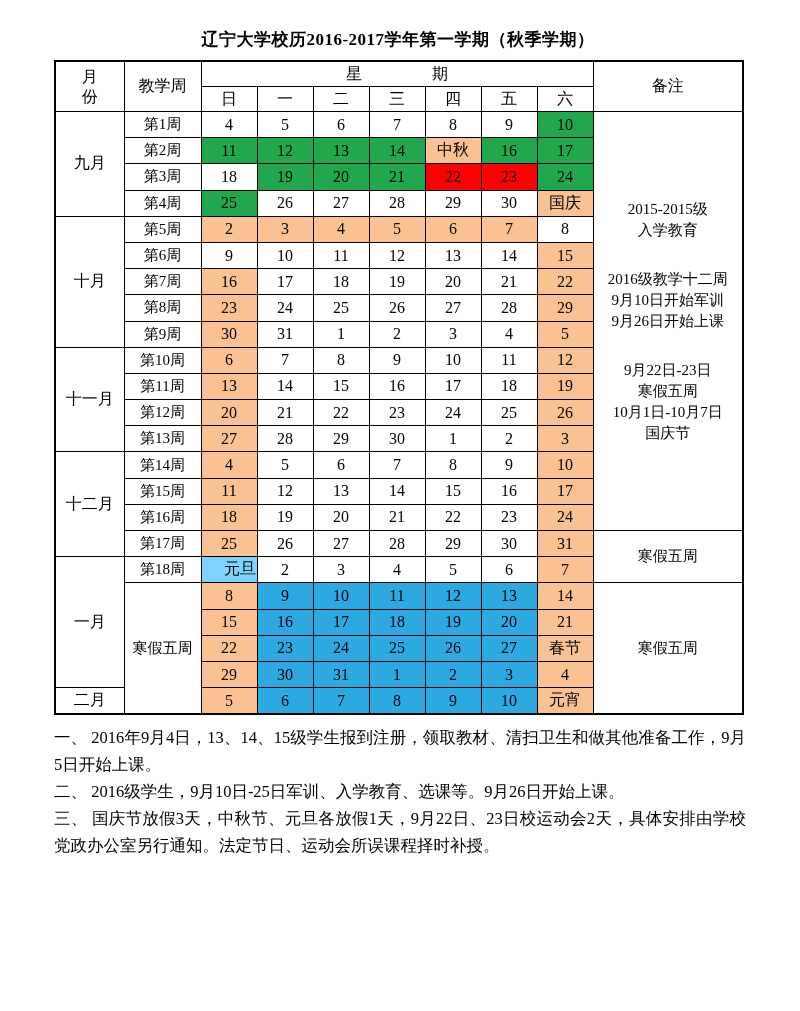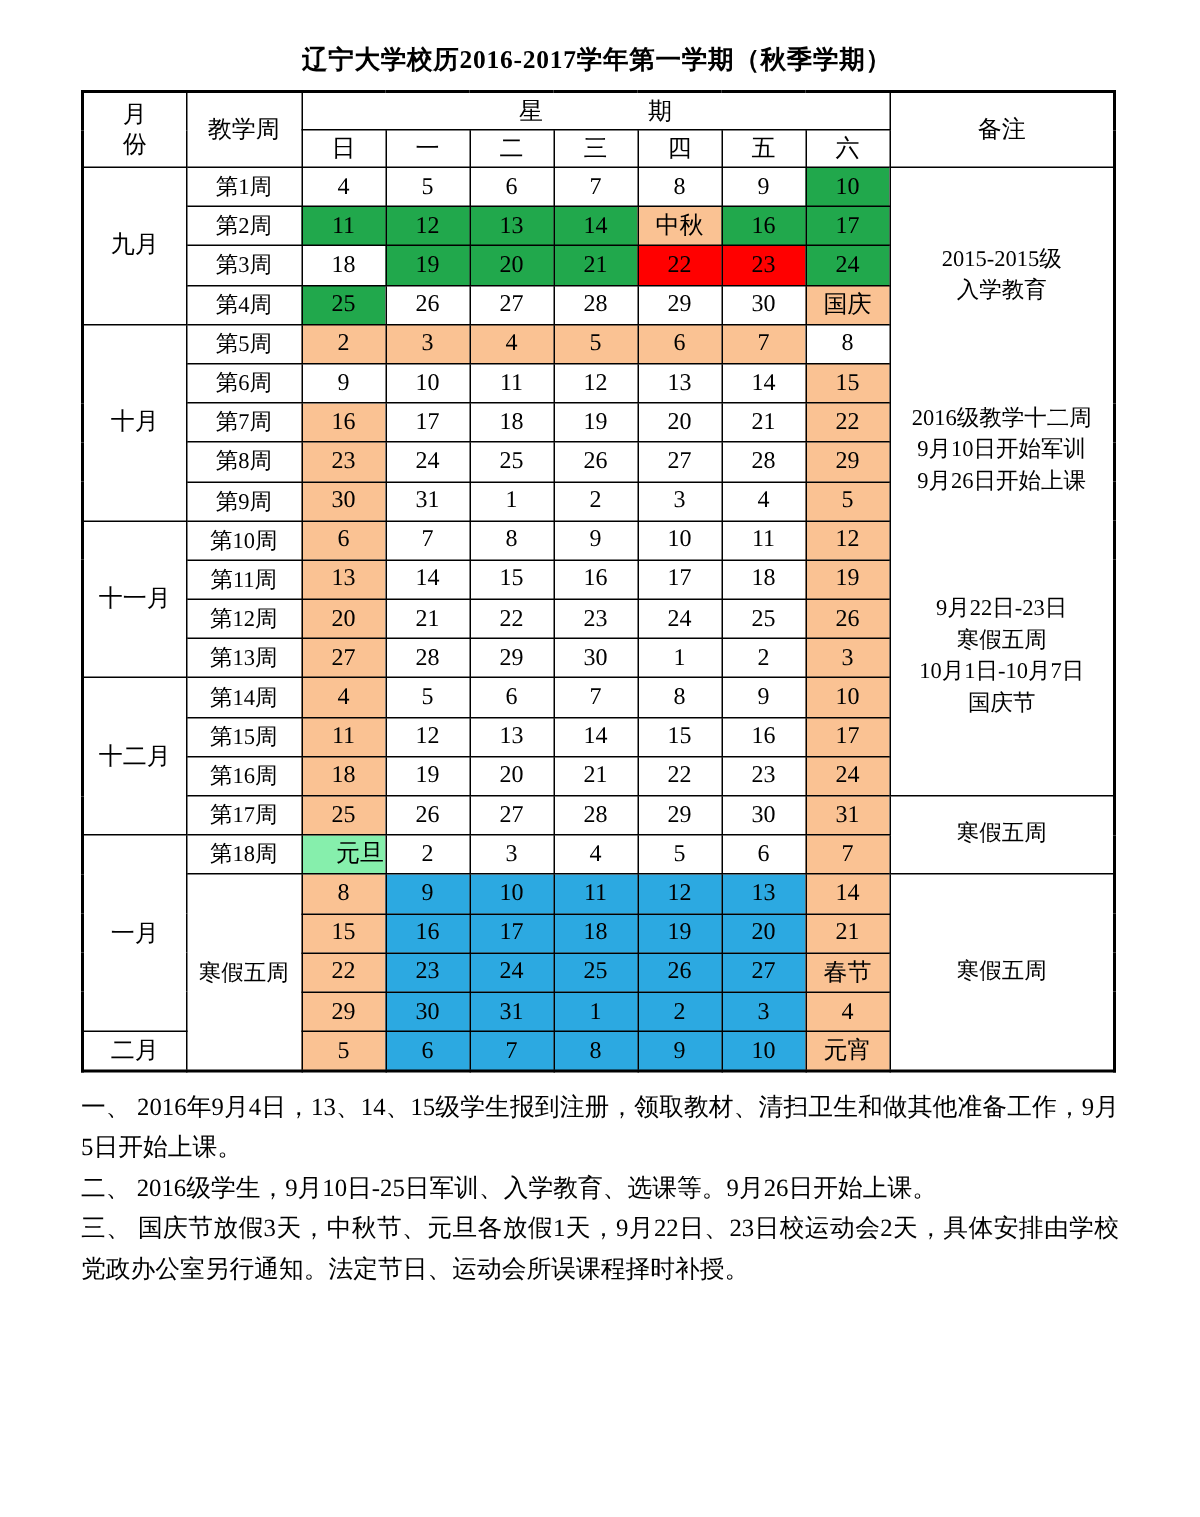--- a/index.html
+++ b/index.html
@@ -22,21 +22,21 @@
     padding:0;font-weight:normal;color:#000;
   }
   .cal thead th{height:24px;font-size:16px;}
   .hdr-month div{line-height:1.25;font-size:16px;}
   .week-group-inner{display:flex;justify-content:center;gap:70px;}
   tbody td{height:25.2px;}
   td.month-cell{font-size:16px;background:#fff;}
   td.week-cell{font-size:15px;background:#fff;}
   td.day-cell{font-size:16px;}
   td.remark-cell{font-size:15px;line-height:21px;background:#fff;}
-  .remark-cell .remark-block + .remark-block{margin-top:64px;}
+  .remark-cell .remark-block + .remark-block{margin-top:28px;}
   .notes{
     margin:9px 54px 0 54px;width:692px;
     font-size:16.5px;line-height:27px;text-align:justify;
   }
   .notes p{margin:0;}
 </style>
 </head>
 <body>
 
 <div class="page">
@@ -274,21 +274,21 @@
           <td class="day-cell" style="background: rgb(250, 194, 147);">31</td>
           <td class="remark-cell" rowspan="2">
             <div class="remark-block">
               <div class="remark-line">寒假五周</div>
             </div>
           </td>
         </tr>
         <tr>
           <td class="month-cell" rowspan="5">一月</td>
           <td class="week-cell">第18周</td>
-          <td class="day-cell" style="background: #86efac; padding-left: 22px;">元旦</td>
+          <td class="day-cell" style="background: #7dd3fc; padding-left: 22px;">元旦</td>
           <td class="day-cell" style="background: rgb(255, 255, 255);">2</td>
           <td class="day-cell" style="background: rgb(255, 255, 255);">3</td>
           <td class="day-cell" style="background: rgb(255, 255, 255);">4</td>
           <td class="day-cell" style="background: rgb(255, 255, 255);">5</td>
           <td class="day-cell" style="background: rgb(255, 255, 255);">6</td>
           <td class="day-cell" style="background: rgb(250, 194, 147);">7</td>
         </tr>
         <tr>
           <td class="week-cell" rowspan="5">寒假五周</td>
           <td class="day-cell" style="background: rgb(250, 194, 147);">8</td>

